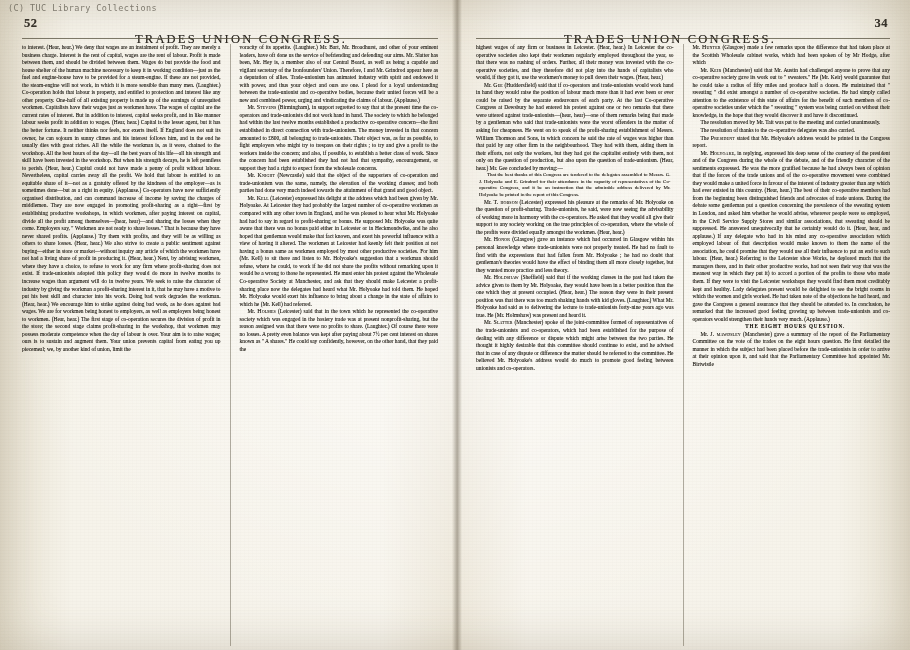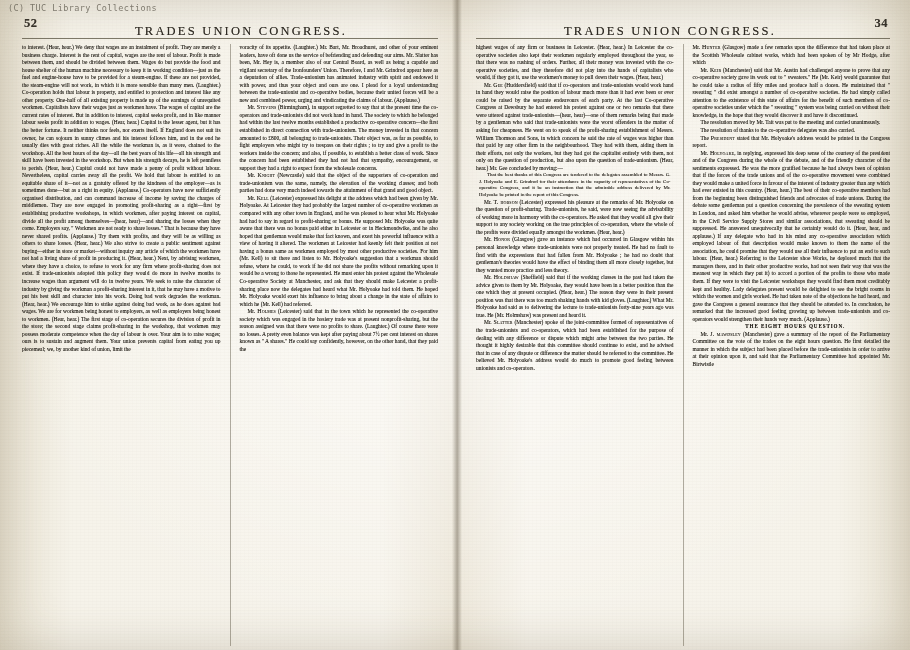--- a/index.html
+++ b/index.html
@@ -63,21 +63,21 @@
   .folio {
     position: absolute;
     top: 0;
     font-size: 12.5px;
     font-weight: bold;
     letter-spacing: 0.5px;
     color: #34302a;
   }
   .running-title {
     position: absolute;
-    top: 8px; left: 0; right: 0;
+    top: 16px; left: 0; right: 0;
     text-align: center;
     font-size: 12.5px;
     letter-spacing: 2.2px;
     font-weight: normal;
     color: #2e2a24;
   }
   #folio-left  { left: 24px; }
   #folio-right { right: 22px; }
   #title-left  { padding-left: 40px; padding-right: 10px; }
   #title-right { padding-left: 10px;  padding-right: 42px; }

